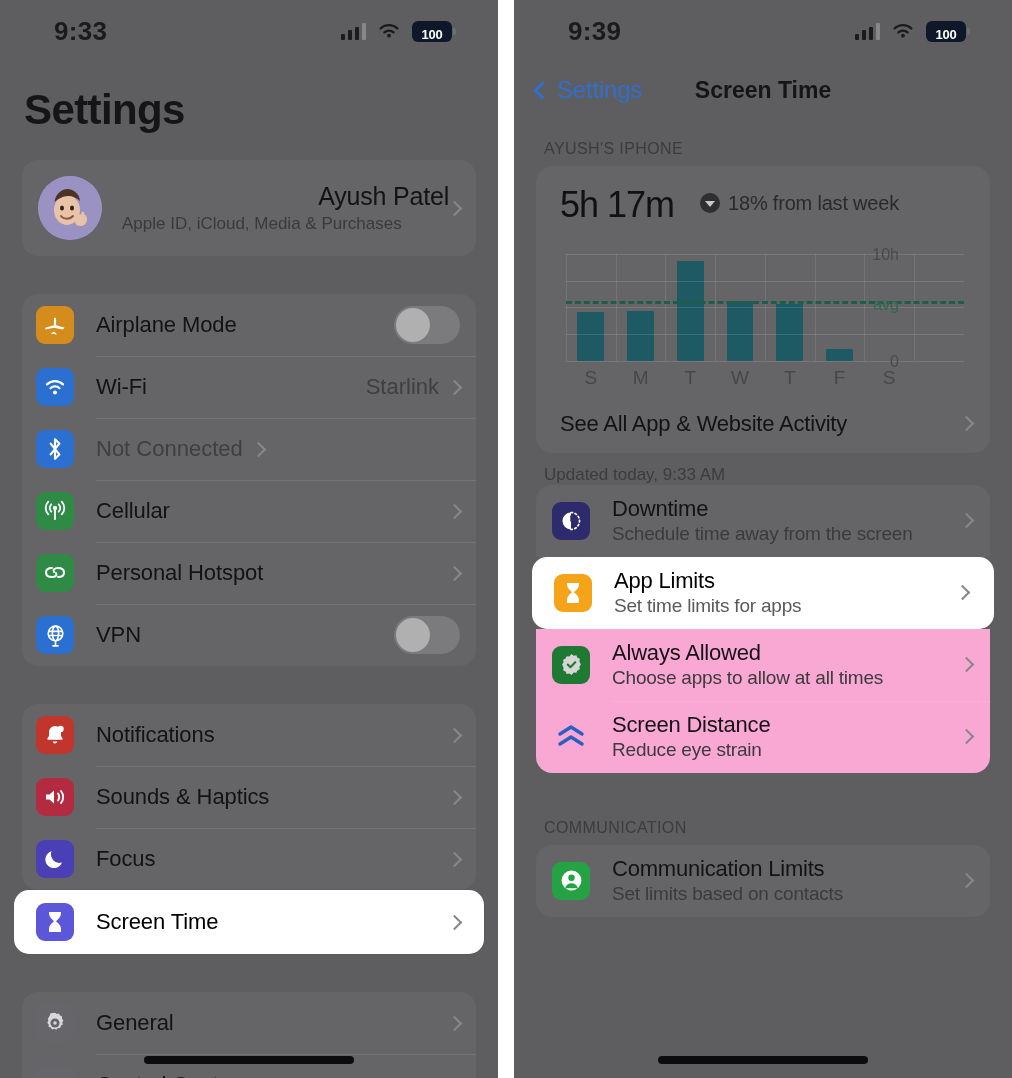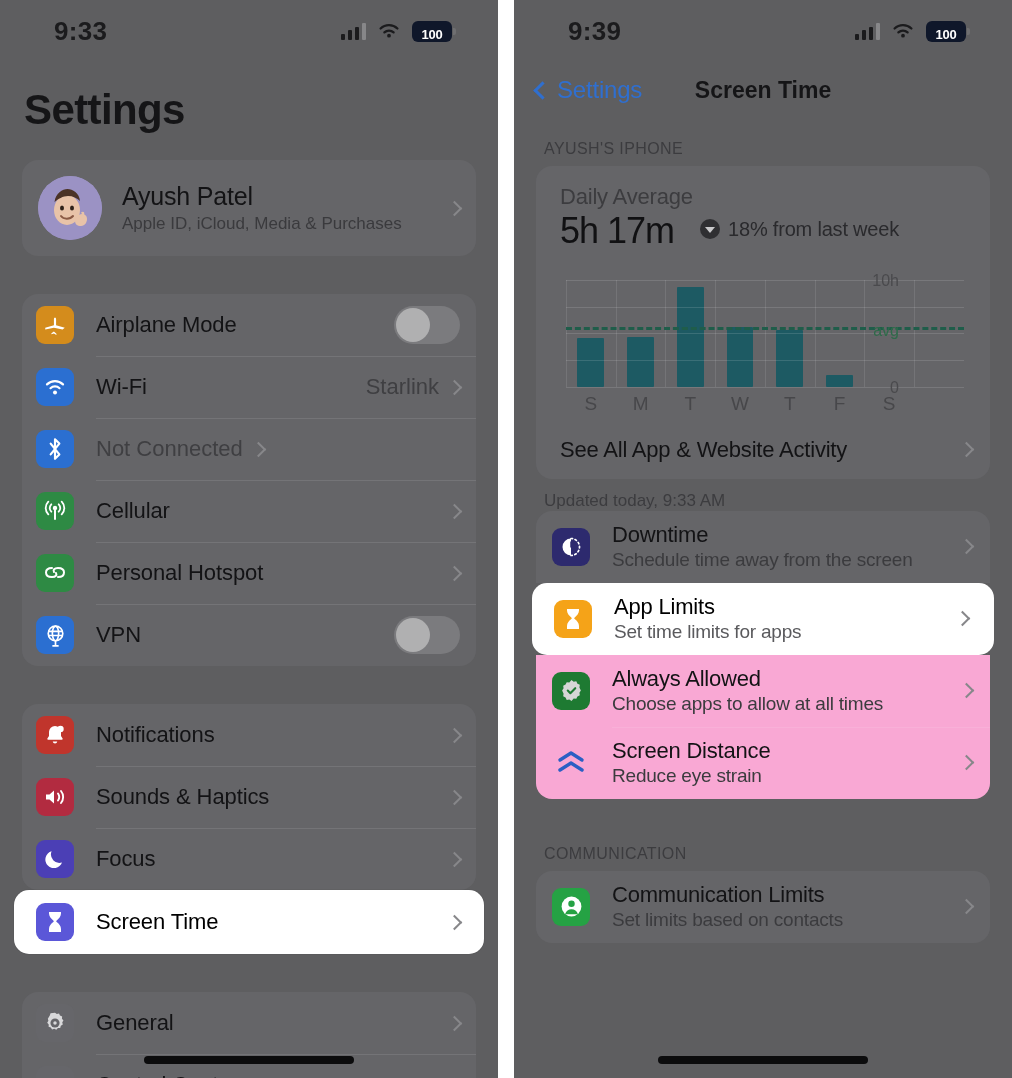--- a/index.html
+++ b/index.html
@@ -102,21 +102,21 @@
   
   .profile-card { background:#656568; border-radius:16px; margin-top: 26px; }
   .profile {
     display:flex; align-items:center; padding: 16px 16px 16px 16px; min-height: 88px;
   }
   .avatar {
     width: 64px; height: 64px; border-radius: 50%;
     background: #9b92c4; flex: 0 0 64px; margin-right: 20px;
     position: relative; overflow: hidden;
   }
-  .pname { font-size: 25px; color: #131315; letter-spacing:-0.2px; }
+  .pname { font-size: 25px; color: #131315; letter-spacing:-0.2px;text-align:right; }
   .psub { font-size: 17px; color: #3a3a3d; margin-top: 3px; }
   .pcol { flex: 1; }
 
   
   .row.highlight {
     background: #ffffff; border-radius: 15px;
     margin: 0 -8px; padding-left: 22px; padding-right: 24px;
     min-height: 64px;
     box-shadow: 0 0 0 1px rgba(0,0,0,0.04);
   }
@@ -447,21 +447,20 @@
         <span class="back-chev"></span>
         <span class="back-label">Settings</span>
       </div>
       <div class="nav-title">Screen Time</div>
     </div>
 
     <div class="section-head">AYUSH'S IPHONE</div>
 
     <div class="st-card">
       <div class="summary">
-        <div class="sum-label">Daily Average</div>
         <div class="sum-line">
           <div class="sum-value">5h 17m</div>
           <div class="sum-delta">
             <span class="delta-circle"></span>
             <span class="delta-text">18% from last week</span>
           </div>
         </div>
       </div>
 
       <div class="chart-wrap">

